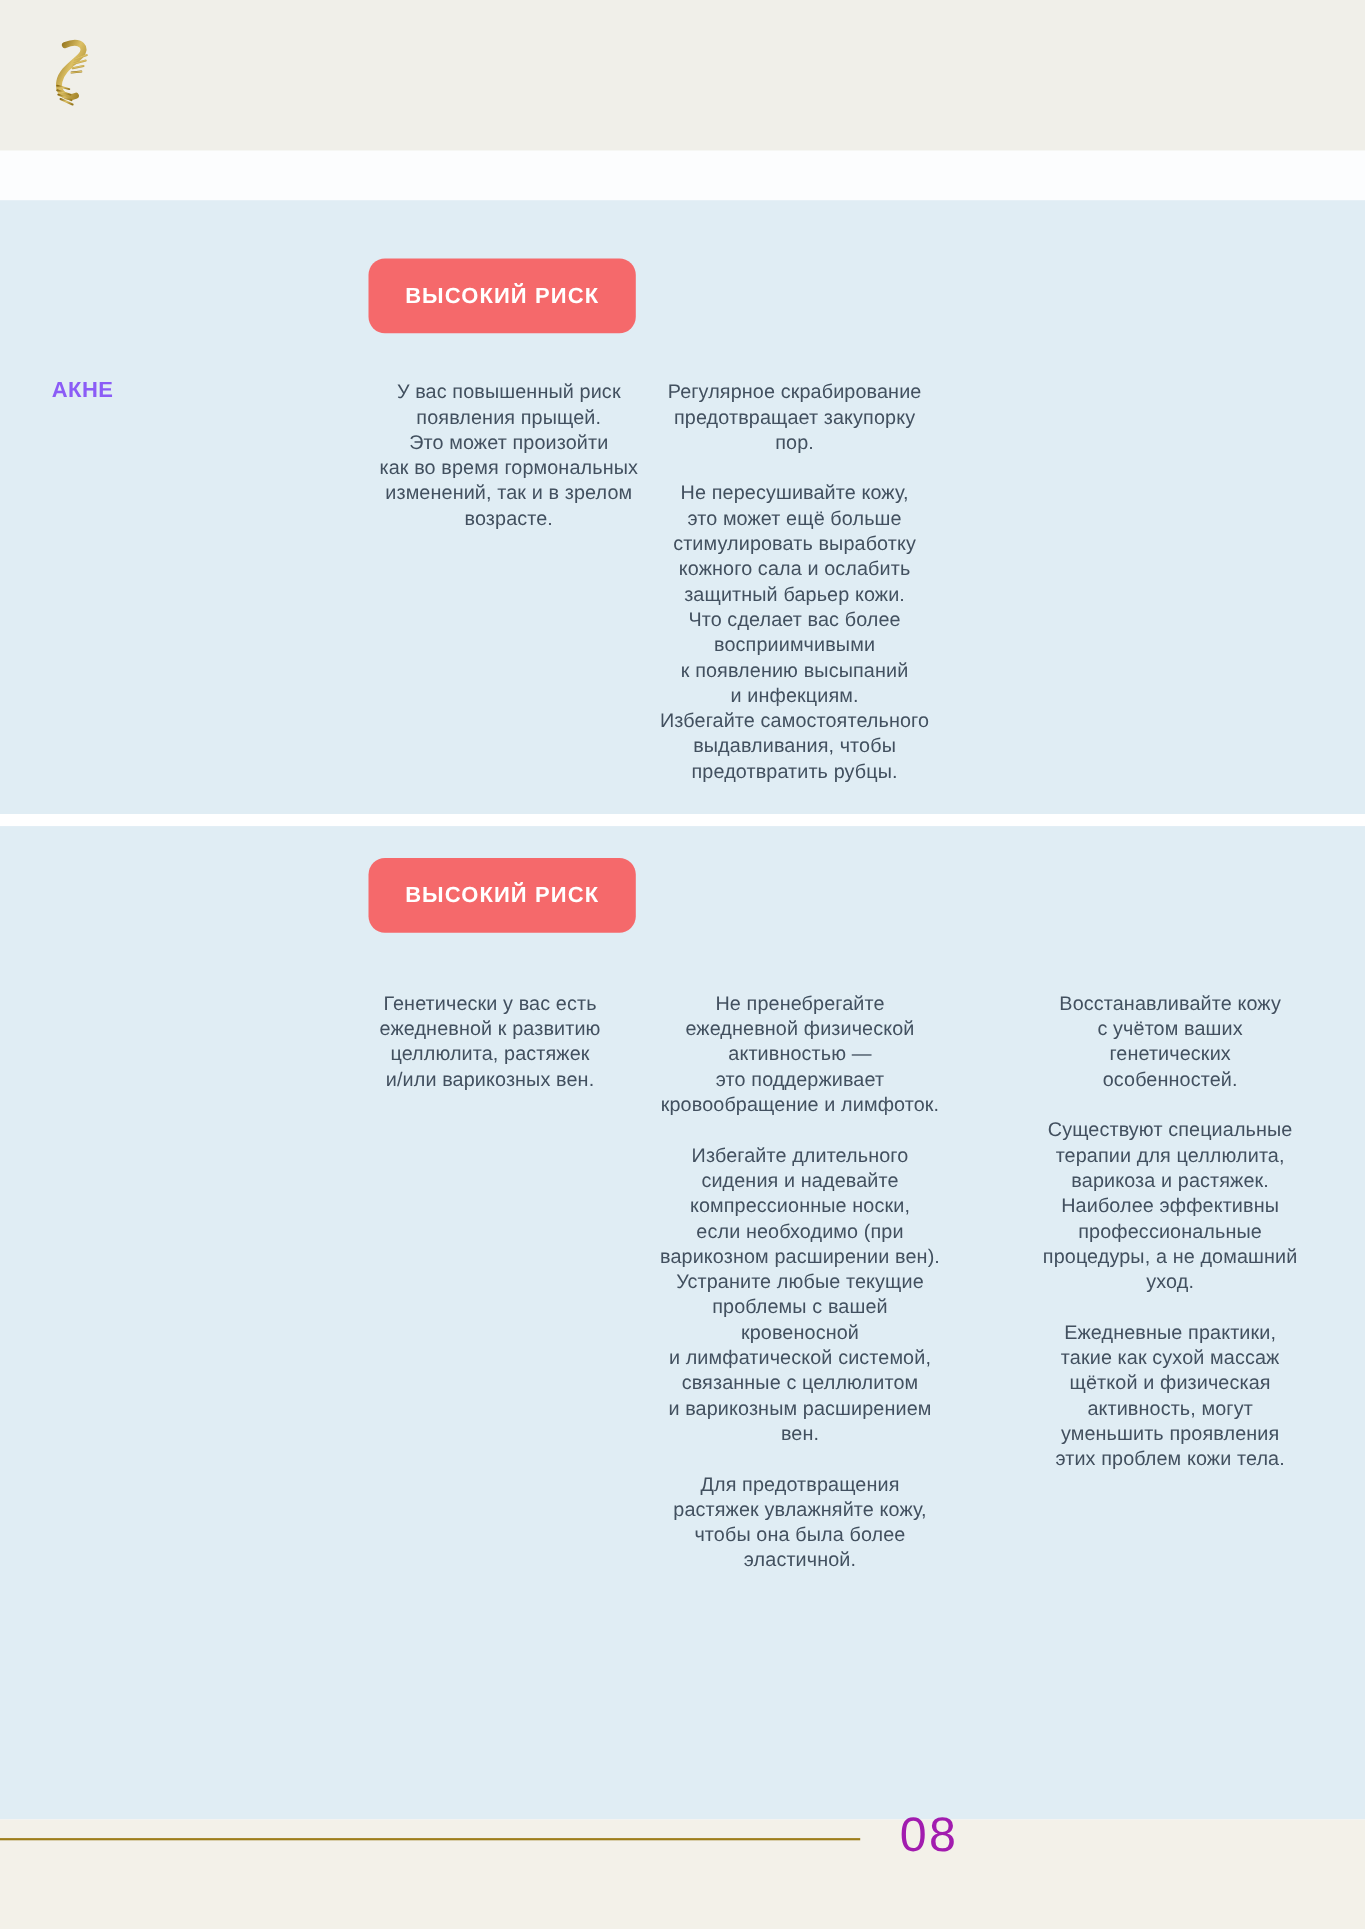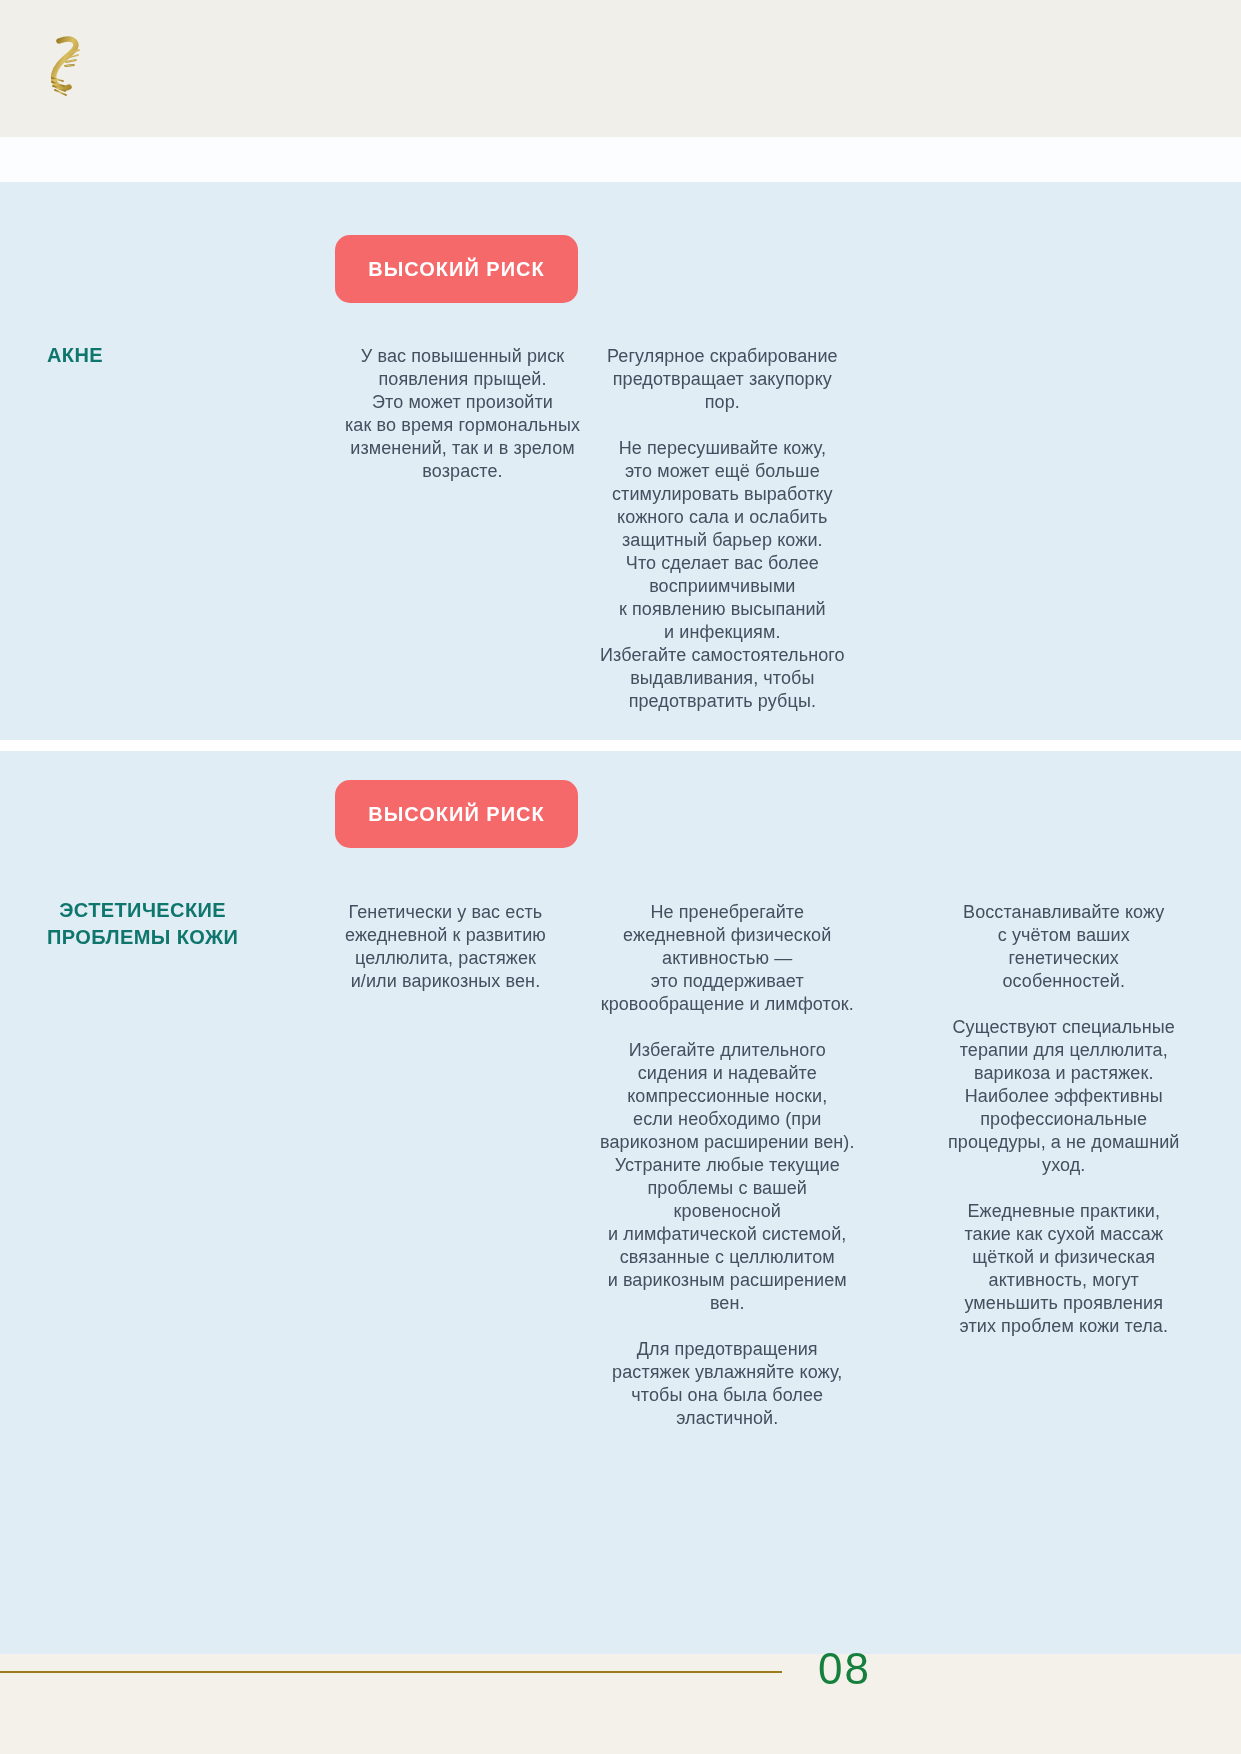--- a/index.html
+++ b/index.html
@@ -20,38 +20,38 @@
   .ch-1{left:47px;} .ch-2{left:348px;} .ch-3{left:636px;} .ch-4{left:948px;}
 
   
   .risk-badge{position:absolute;left:335px;width:243px;height:68px;background:#f5696b;
               border-radius:15px;display:flex;align-items:center;justify-content:center;
               color:#ffffff;font-weight:bold;font-size:20px;letter-spacing:1px;white-space:nowrap;}
   .section-1 .risk-badge{top:53px;}
   .section-2 .risk-badge{top:29px;}
 
   
-  .problem-label{position:absolute;left:47px;font-size:20px;font-weight:bold;color:#0f766e;
+  .problem-label{position:absolute;left:47px;font-size:20px;font-weight:bold;color:#8b5cf6;
                  letter-spacing:0.4px;line-height:27px;white-space:pre-line;}
   .section-1 .problem-label{top:160px;}
   .section-2 .problem-label{top:146px;}
 
   .cell{position:absolute;font-size:18px;line-height:23px;color:#42505f;
         letter-spacing:0.1px;white-space:pre-line;}
   .section-1 .cell{top:163px;}
   .section-2 .cell{top:150px;}
   .cell-risk{left:345px;} .cell-prev{left:600px;} .cell-rec{left:948px;}
 
   
   .logo{position:absolute;left:46px;top:34px;width:38px;height:68px;}
 
   
   .footer-line{position:absolute;left:0;top:1671px;width:782px;height:2px;background:#9d7d1b;}
   .page-number{position:absolute;left:818px;top:1645px;font-size:44px;line-height:48px;
-               color:#15803d;letter-spacing:2px;}
+               color:#a21caf;letter-spacing:2px;}
 </style>
 </head>
 <body>
 
 <div class="page">
 
   <div class="band-top">
     <svg class="logo" viewBox="0 0 38 68">
       <defs>
         <linearGradient id="goldg" x1="0" y1="0" x2="1" y2="1">
@@ -107,22 +107,20 @@
 и инфекциям.
 Избегайте самостоятельного
 выдавливания, чтобы
 предотвратить рубцы.</div>
   </div>
 
   <div class="section-2">
     <div class="risk-badge">
       <span>ВЫСОКИЙ РИСК</span>
     </div>
-    <div class="problem-label">ЭСТЕТИЧЕСКИЕ
-ПРОБЛЕМЫ КОЖИ</div>
     <div class="cell cell-risk">Генетически у вас есть
 ежедневной к развитию
 целлюлита, растяжек
 и/или варикозных вен.</div>
     <div class="cell cell-prev">Не пренебрегайте
 ежедневной физической
 активностью —
 это поддерживает
 кровообращение и лимфоток.
 

